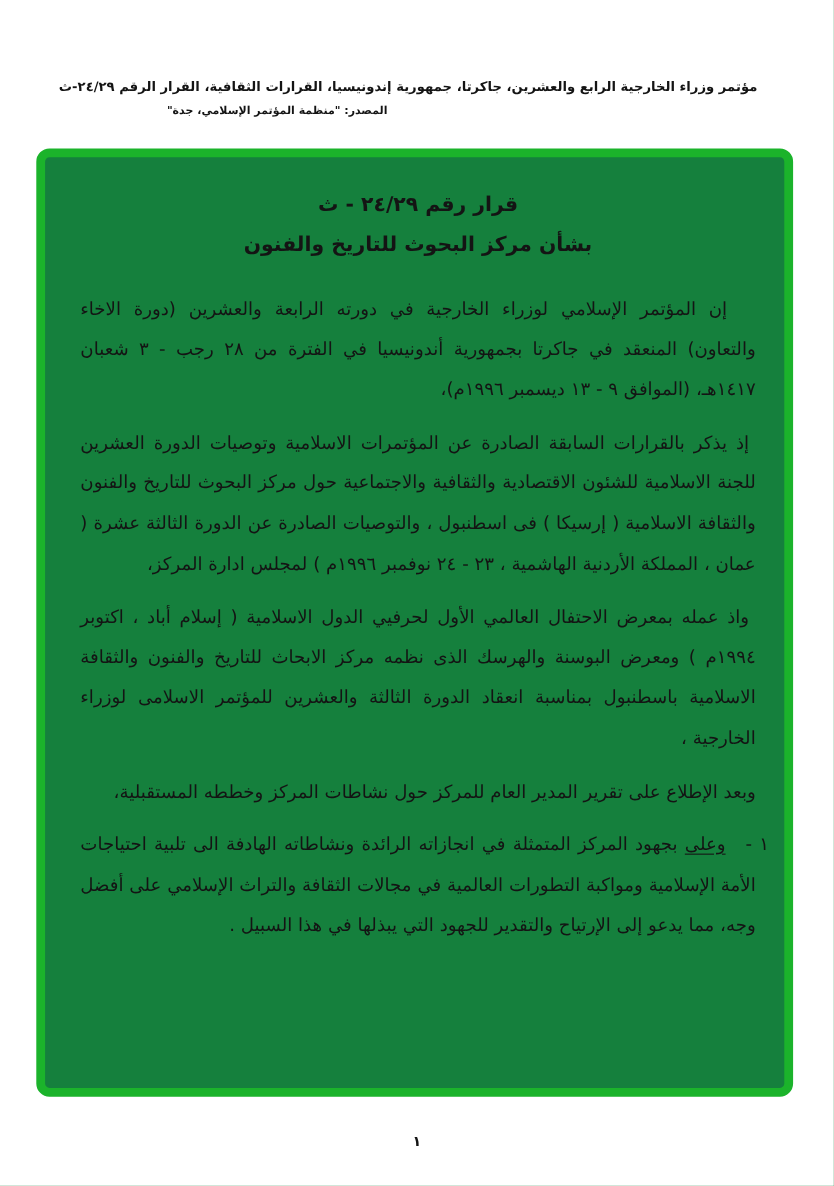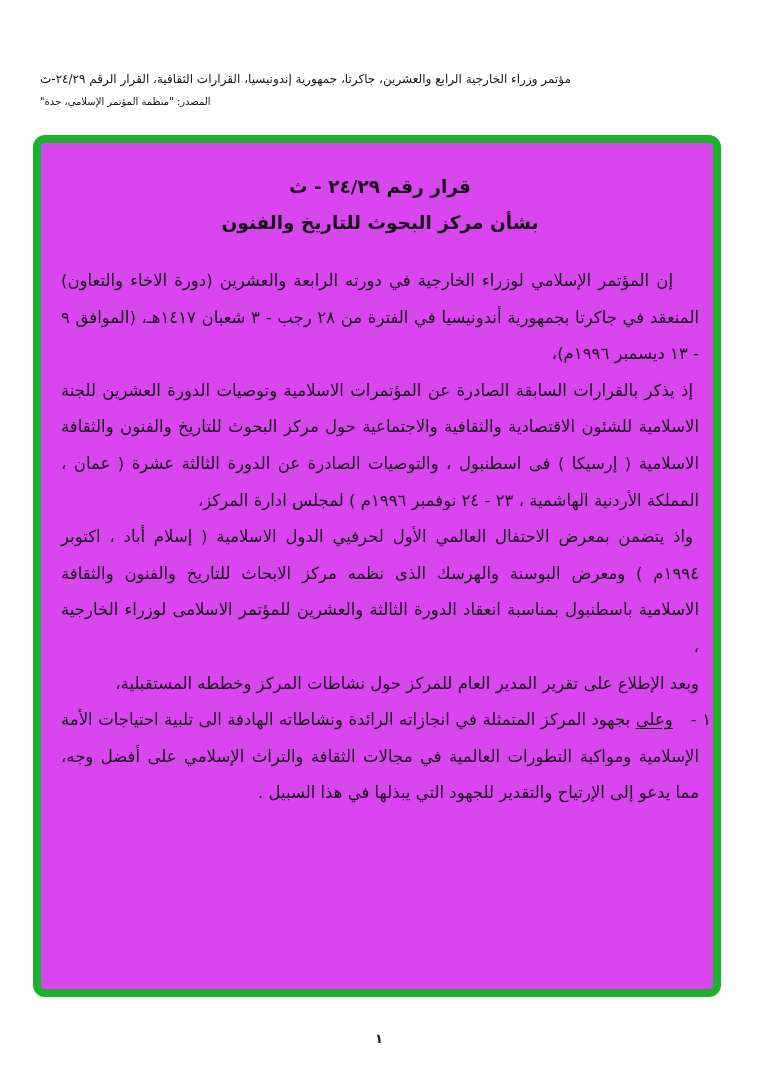--- a/index.html
+++ b/index.html
@@ -5,38 +5,38 @@
   html,body{margin:0;padding:0}
   body{
     width:758px;height:1078px;position:relative;overflow:hidden;
     background:#ffffff;color:#141414;
     font-family:"DejaVu Sans", sans-serif;
     direction:rtl;
   }
   
   .header{
     position:absolute;top:70px;right:56px;left:40px;
-    text-align:left;font-weight:normal;font-size:12px;line-height:1.5;
+    text-align:center;font-weight:bold;font-size:12px;line-height:1.5;
   }
   .src{margin-top:6px;margin-left:0;margin-right:238px;font-size:10px;}
   
   .frame{
     position:absolute;box-sizing:border-box;
     left:33px;top:135px;width:688px;height:862px;
     border:8px solid #1BB32B;border-radius:12px;
     padding:26px 14px 0 20px;
-    background:#d946ef;
+    background:#15803d;
   }
   .title{text-align:center;font-weight:bold;font-size:18.5px;line-height:36px;}
   .bodytext{
     margin-top:22px;
     font-size:16.5px;line-height:36.6px;
     text-align:justify;text-align-last:right;
   }
-  .bodytext p{margin:0;padding:0;}
+  .bodytext p{margin:12px;padding:0;}
   .p1{text-indent:26px;}
   .p2,.p3{text-indent:6px;}
   .p4{text-indent:0;}
   b.lead{font-weight:normal;}
   .ul{text-decoration:underline;text-underline-offset:3px;}
   .item{padding-right:12px;text-indent:-12px;}
   .marker{margin-left:18px;letter-spacing:1px;}
   .pagenum{
     position:absolute;left:0;right:0;top:1031px;
     text-align:center;font-size:13px;font-weight:bold;
@@ -54,21 +54,21 @@
   <div class="title">
     <div>قرار رقم ٢٤/٢٩ - ث</div>
     <div>بشأن مركز البحوث للتاريخ والفنون</div>
   </div>
 
   <div class="bodytext">
     <p class="p1"><span>إن المؤتمر الإسلامي لوزراء الخارجية في دورته الرابعة والعشرين  (دورة الاخاء والتعاون) المنعقد في جاكرتا بجمهورية أندونيسيا في الفترة من ٢٨ رجب - ٣ شعبان ١٤١٧هـ، (الموافق ٩ - ١٣ ديسمبر ١٩٩٦م)،</span></p>
 
     <p class="p2"><b class="lead">إذ يذكر</b> <span>بالقرارات السابقة الصادرة عن المؤتمرات الاسلامية وتوصيات الدورة العشرين للجنة الاسلامية للشئون الاقتصادية والثقافية والاجتماعية حول مركز البحوث للتاريخ والفنون والثقافة الاسلامية ( إرسيكا ) فى اسطنبول ، والتوصيات الصادرة عن الدورة الثالثة عشرة ( عمان ، المملكة الأردنية الهاشمية ، ٢٣ - ٢٤ نوفمبر ١٩٩٦م ) لمجلس ادارة المركز،</span></p>
 
-    <p class="p3"><b class="lead">واذ يتضمن</b> <span>بمعرض الاحتفال العالمي الأول لحرفيي الدول الاسلامية ( إسلام أباد ، اكتوبر ١٩٩٤م ) ومعرض البوسنة والهرسك الذى نظمه مركز الابحاث للتاريخ والفنون والثقافة الاسلامية باسطنبول بمناسبة انعقاد الدورة الثالثة والعشرين للمؤتمر الاسلامى لوزراء الخارجية ،</span></p>
+    <p class="p3"><b class="lead">واذ عمله</b> <span>بمعرض الاحتفال العالمي الأول لحرفيي الدول الاسلامية ( إسلام أباد ، اكتوبر ١٩٩٤م ) ومعرض البوسنة والهرسك الذى نظمه مركز الابحاث للتاريخ والفنون والثقافة الاسلامية باسطنبول بمناسبة انعقاد الدورة الثالثة والعشرين للمؤتمر الاسلامى لوزراء الخارجية ،</span></p>
 
     <p class="p4"><b class="lead">وبعد الإطلاع</b> <span>على تقرير المدير العام للمركز حول نشاطات المركز وخططه المستقبلية،</span></p>
 
     <p class="item"><span class="marker">١ -</span><b class="lead ul">وعلى</b> <span>بجهود المركز المتمثلة في انجازاته الرائدة ونشاطاته الهادفة الى تلبية احتياجات الأمة الإسلامية ومواكبة التطورات العالمية في مجالات الثقافة والتراث الإسلامي على أفضل وجه، مما يدعو إلى الإرتياح والتقدير للجهود التي يبذلها في هذا السبيل .</span></p>
 
   </div>
 </div>
 
 <div class="pagenum">١</div>
 

